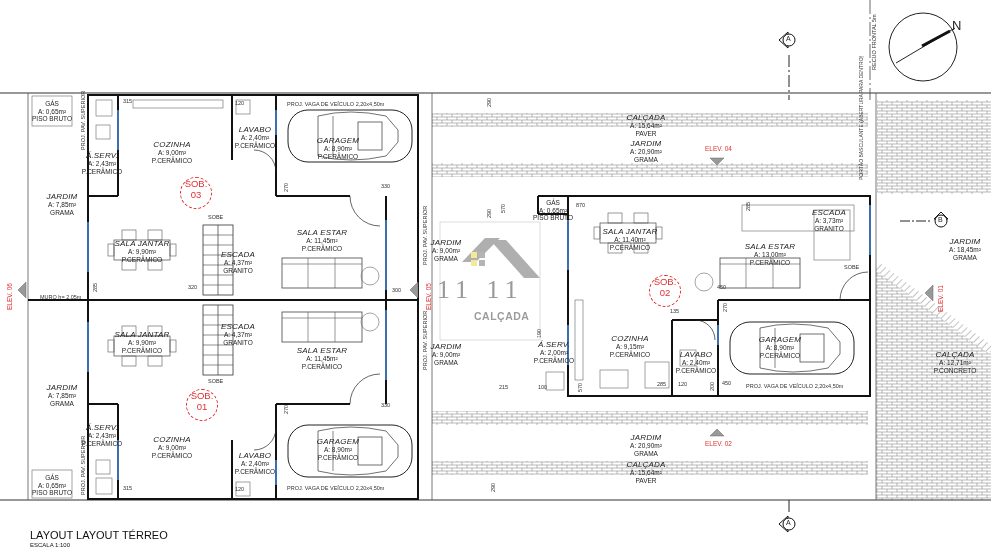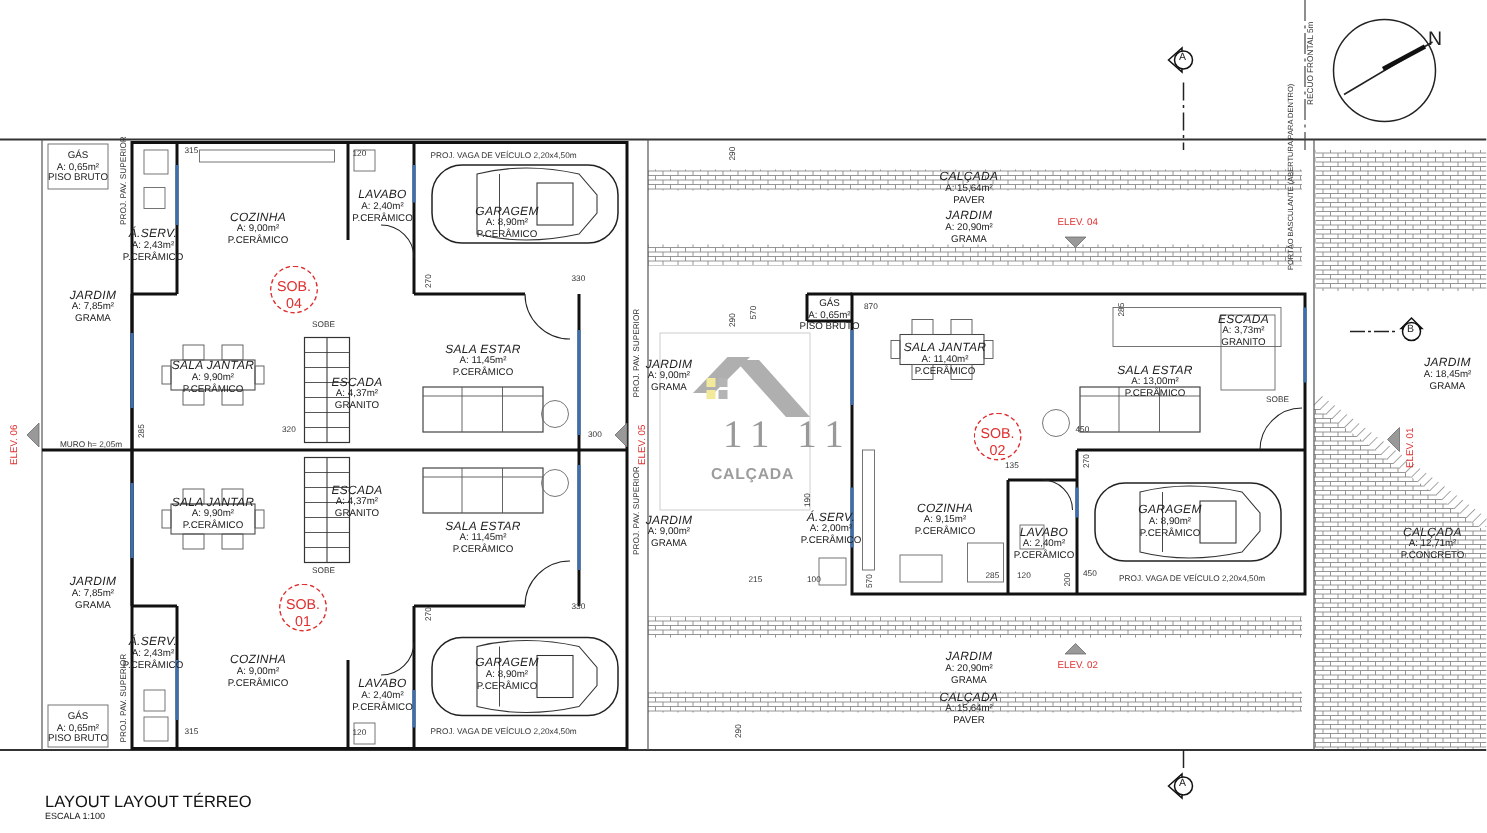--- a/index.html
+++ b/index.html
@@ -1,21 +1,21 @@
 <!DOCTYPE html>
 <html><head>
 <meta charset="utf-8">
 <style>
   html,body{margin:0;padding:0;background:#fff;}
   body{width:991px;height:555px;position:relative;overflow:hidden;font-family:"Liberation Sans",sans-serif;color:#222;}
   .abs{position:absolute;}
   svg#plan{position:absolute;left:0;top:0;}
   .lbl{position:absolute;text-align:center;font-size:6.5px;line-height:7.5px;color:#222;white-space:nowrap;transform:translateX(-50%);}
   .lbl .t{font-size:8px;line-height:9px;letter-spacing:.2px;font-style:italic;}
-  .sob{position:absolute;width:30px;height:30px;border:1.3px dashed #e03030;border-radius:50%;color:#e03030;font-size:9.5px;line-height:11px;text-align:center;display:flex;flex-direction:column;justify-content:flex-end;transform:translate(-50%,-50%);}
+  .sob{position:absolute;width:30px;height:30px;border:1.3px dashed #e03030;border-radius:50%;color:#e03030;font-size:9.5px;line-height:11px;text-align:center;display:flex;flex-direction:column;justify-content:flex-start;transform:translate(-50%,-50%);}
   .elev{position:absolute;color:#e03030;font-size:6.5px;white-space:nowrap;}
   .dim{position:absolute;font-size:5.5px;color:#333;white-space:nowrap;}
   .vert{transform:rotate(-90deg);transform-origin:left top;}
   .title{position:absolute;left:30px;top:529px;font-size:11px;color:#111;}
   .scale{position:absolute;left:30px;top:542px;font-size:6px;color:#111;}
   .logo-txt{position:absolute;font-family:"Liberation Serif",serif;color:rgba(70,70,70,.55);font-size:26px;letter-spacing:6px;}
   .logo-sub{position:absolute;font-family:"Liberation Sans",sans-serif;font-weight:bold;color:rgba(90,90,90,.6);font-size:10.5px;letter-spacing:.5px;}
 </style>
 </head>
 <body>
@@ -200,21 +200,21 @@
     <polygon points="18,290 26,282 26,298"></polygon>
     <polygon points="410,290 418,282 418,298"></polygon>
     <polygon points="710,158 724,158 717,165"></polygon>
     <polygon points="710,436 724,436 717,429"></polygon>
     <polygon points="925,293 933,285 933,301"></polygon>
   </g>
 </svg>
 
 <div class="sob" style="left:196px;top:193px">
     <span>SOB.</span>
-    <span>04</span>
+    <span>03</span>
   </div>
 <div class="lbl" style="left:52px;top:100px">
     <div>GÁS</div>
     <div>A: 0,65m²</div>
     <div>PISO BRUTO</div>
   </div>
 <div class="lbl" style="left:102px;top:151px">
     <div class="t">Á.SERV.</div>
     <div>A: 2,43m²</div>
     <div>P.CERÂMICO</div>
@@ -438,17 +438,17 @@
 <div class="dim vert" style="left:709px;top:391px">200</div>
 <div class="dim vert" style="left:536px;top:338px">190</div>
 <div class="dim" style="left:499px;top:384px">215</div>
 <div class="dim" style="left:538px;top:384px">100</div>
 <div class="dim vert" style="left:577px;top:392px">570</div>
 <div class="dim" style="left:657px;top:381px">285</div>
 <div class="dim" style="left:678px;top:381px">120</div>
 <div class="dim vert" style="left:486px;top:218px">290</div>
 <div class="dim vert" style="left:490px;top:492px">290</div>
 
-<div class="logo-txt" style="left:482px;top:275px">11 11</div>
+<div class="logo-txt" style="left:437px;top:275px">11 11</div>
 <div class="logo-sub" style="left:474px;top:310px">CALÇADA</div>
 
 <div class="title">LAYOUT LAYOUT TÉRREO</div>
 <div class="scale">ESCALA 1:100</div>
 
 </body></html>

